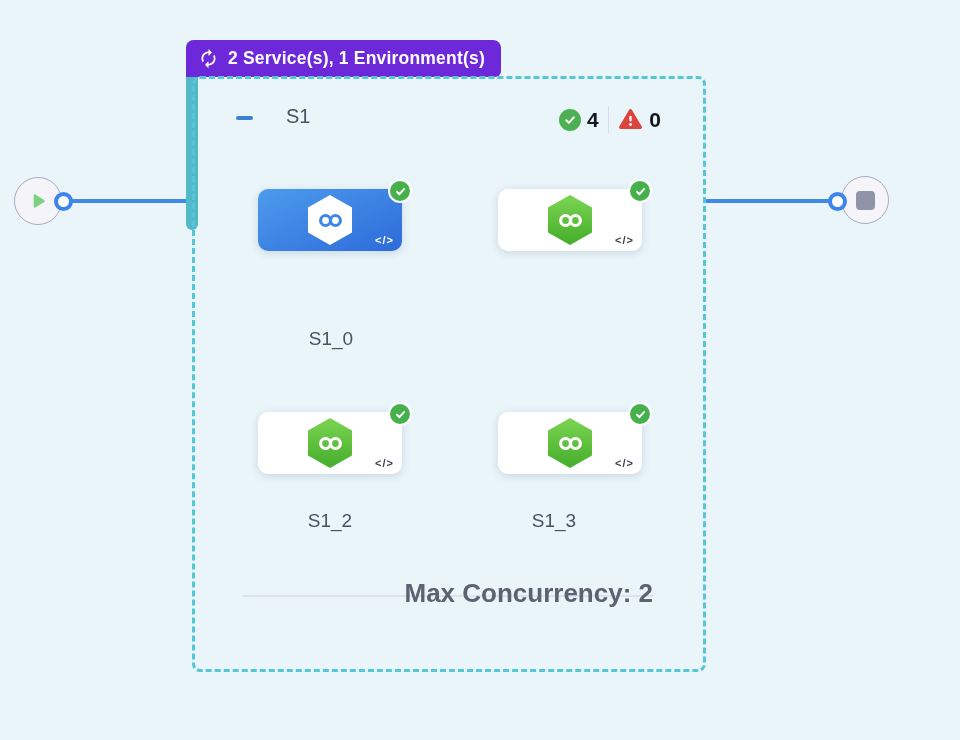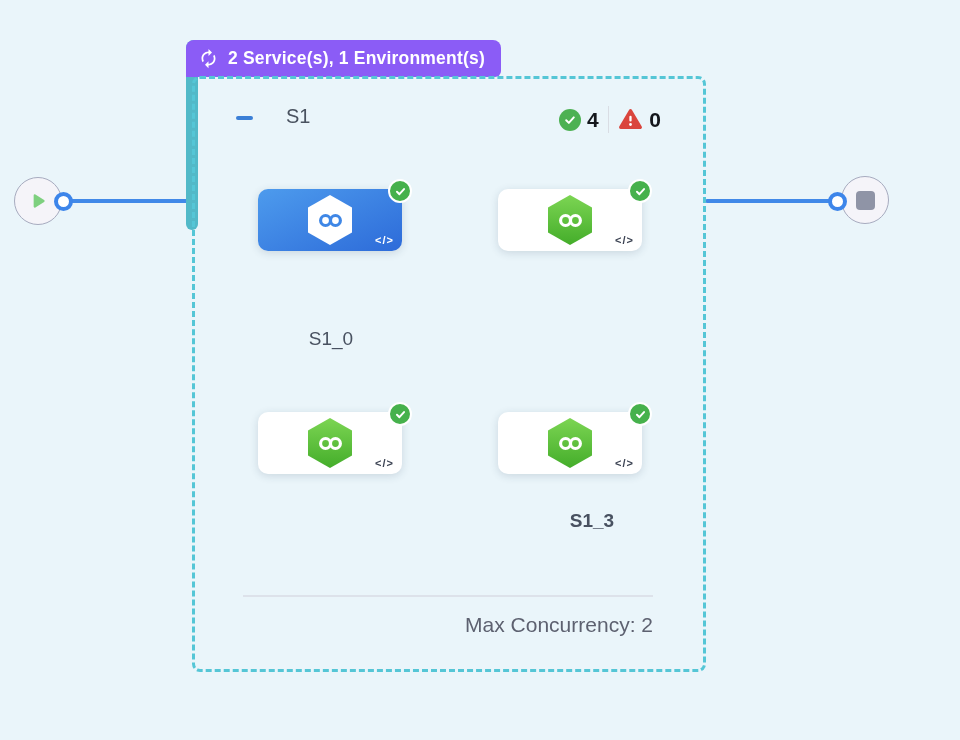--- a/index.html
+++ b/index.html
@@ -13,21 +13,21 @@
   .edge-dot{position:absolute;width:19px;height:19px;border-radius:50%;
     background:#fff;border:4.5px solid #3d85ea;box-sizing:border-box;z-index:4;}
   .node-circle{position:absolute;width:48px;height:48px;border-radius:50%;
     background:#f5f4f9;border:1.5px solid #a7abbf;box-sizing:border-box;
     display:flex;align-items:center;justify-content:center;z-index:3;cursor:pointer;}
   .stop-square{width:19px;height:19px;border-radius:4px;background:#8f94a6;}
   
   .teal-strip{position:absolute;left:186px;top:40px;width:12px;height:190px;
     background:#52b9c8;border-radius:8px 0 6px 6px;z-index:2;}
   .group-badge{position:absolute;left:186px;top:40px;height:37px;
-    background:#8b5cf6;border-radius:8px 8px 6px 0;display:flex;align-items:center;
+    background:#6d28d9;border-radius:8px 8px 6px 0;display:flex;align-items:center;
     gap:9px;padding:0 16px 0 12px;z-index:2;cursor:pointer;}
   .group-badge .txt{color:#fff;font-size:17.5px;font-weight:600;letter-spacing:.2px;white-space:nowrap;}
   
   .group-box{position:absolute;left:192px;top:76px;width:514px;height:596px;
     box-sizing:border-box;border:3px dashed #55c6d6;border-radius:8px;
     background:transparent;z-index:3;}
   
   .collapse-minus{position:absolute;left:236px;top:116px;width:17px;height:4px;
     border-radius:2px;background:#3b7fd6;z-index:4;cursor:pointer;}
   .group-title{position:absolute;left:266px;top:105px;font-size:20px;font-weight:500;
@@ -54,22 +54,22 @@
   .tile.selected .code-glyph{color:#fff;}
   .tile-badge{position:absolute;right:-10px;top:-10px;width:24px;height:24px;
     box-sizing:border-box;border-radius:50%;background:#46b14c;border:2.5px solid #fff;
     display:flex;align-items:center;justify-content:center;}
   .tile-badge svg{width:13px;height:13px;}
   .tile-label{position:absolute;width:144px;text-align:center;font-size:19px;
     color:#485160;z-index:4;}
   
   .footer-divider{position:absolute;left:243px;top:595px;width:410px;height:1.5px;
     background:#dde2ea;z-index:4;}
-  .footer-text{position:absolute;left:243px;top:613px;width:410px;text-align:right;
-    font-size:21px;font-weight:400;color:#5d6170;z-index:4;}
+  .footer-text{position:absolute;left:243px;top:578px;width:410px;text-align:right;
+    font-size:26px;font-weight:700;color:#5d6170;z-index:4;}
 </style>
 </head>
 <body>
 
 <div class="stage">
 
   <div class="edge" style="left:63px;top:199px;width:127px;"></div>
   <div class="edge" style="left:705px;top:199px;width:127px;"></div>
 
   <div class="teal-strip"></div>
@@ -156,21 +156,22 @@
     </div>
     <span class="code-glyph">&lt;/&gt;</span>
     <span class="tile-badge">
       <svg viewBox="0 0 24 24">
           <path d="M5.5 12.5l4.5 4.5 8.5-9.5" fill="none" stroke="#ffffff" stroke-width="3.6" stroke-linecap="round" stroke-linejoin="round"></path>
         </svg>
     </span>
   </div>
 
   <div class="tile-label" style="left:259px;top:287px;margin-top:41px;">S1_0</div>
-  <div class="tile-label" style="left:520px;top:510px;font-weight:bold;">S1_3</div>
+  <div class="tile-label" style="left:258px;top:510px;">S1_2</div>
+  <div class="tile-label" style="left:482px;top:510px;">S1_3</div>
 
   <div class="footer-divider"></div>
   <div class="footer-text">Max Concurrency: 2</div>
 
   <div class="node-circle" style="left:14px;top:177px;">
     <span style="display:flex;">
       <svg viewBox="0 0 24 24" width="22" height="22">
           <path d="M8.5 6 L18 12 L8.5 18 Z" fill="#7ed07f" stroke="#7ed07f" stroke-width="2.5" stroke-linejoin="round"></path>
         </svg>
     </span>

